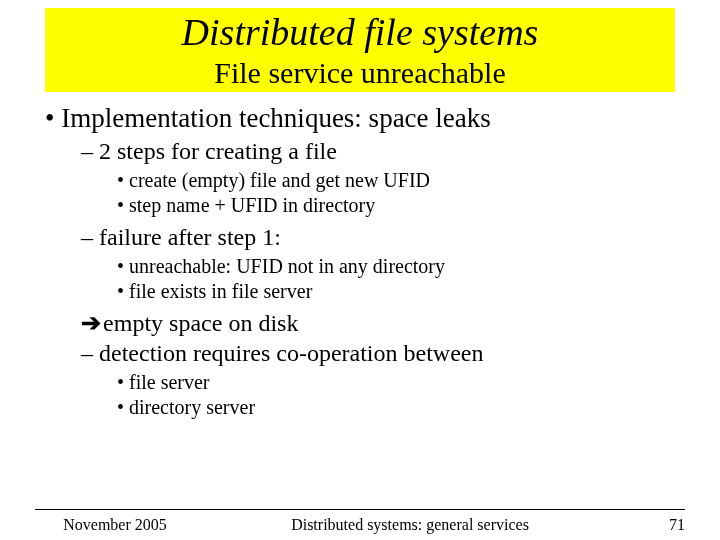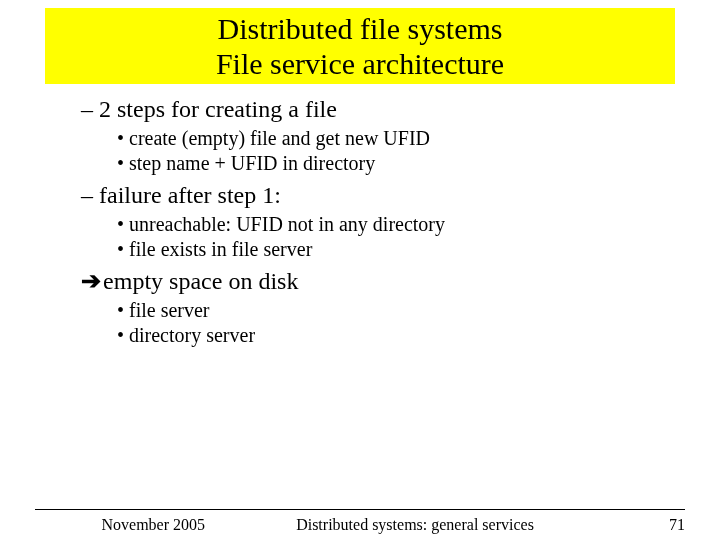--- a/index.html
+++ b/index.html
@@ -10,22 +10,23 @@
     position: relative;
     padding: 0;
   }
   .title-block {
     background: #ffff00;
     margin: 8px 45px 0 45px;
     padding: 4px 0 2px 0;
     text-align: center;
   }
   .title-main {
-    font-size: 30px;
+    font-size: 38px;
     line-height: 1.1;
+    font-style: italic;
   }
   .title-sub {
     font-size: 30px;
     line-height: 1.15;
     margin-top: 2px;
   }
   .content {
     margin: 10px 45px 0 45px;
   }
   .lvl1 {
@@ -71,49 +72,51 @@
     border: none;
     border-top: 1px solid #000;
     margin-bottom: 6px;
   }
   .footer-row {
     display: flex;
     justify-content: space-between;
     font-size: 16px;
   }
   .footer-center { text-align: center; flex: 1; }
-  .footer-left { width: 160px; text-align: right; margin-left: 10px; }
+  .footer-left { width: 160px; text-align: center; }
   .footer-right { width: 60px; text-align: right; }
 </style>
 </head>
 <body>
 
 <div class="slide">
 
   <div class="title-block">
     <div class="title-main">Distributed file systems</div>
-    <div class="title-sub">File service architecture</div>
+    <div class="title-sub">File service unreachable</div>
   </div>
 
   <div class="content">
 
+    <div class="lvl1 lvl1-bullet">Implementation techniques:  space leaks</div>
 
     <div class="lvl2 lvl2-dash">2 steps for creating a file</div>
     <div class="lvl3group">
       <div class="lvl3">create (empty)  file and get new UFID</div>
       <div class="lvl3">step name +  UFID in directory</div>
     </div>
 
     <div class="lvl2 lvl2-dash">failure after step 1:</div>
     <div class="lvl3group">
       <div class="lvl3">unreachable: UFID not in any directory</div>
       <div class="lvl3">file exists in file server</div>
     </div>
 
     <div class="lvl2 lvl2-arrow">empty space on disk</div>
+    <div class="lvl2 lvl2-dash">detection requires co-operation between</div>
     <div class="lvl3group">
       <div class="lvl3">file server</div>
       <div class="lvl3">directory server</div>
     </div>
 
   </div>
 
   <div class="footer">
     <hr class="footer-rule">
     <div class="footer-row">

